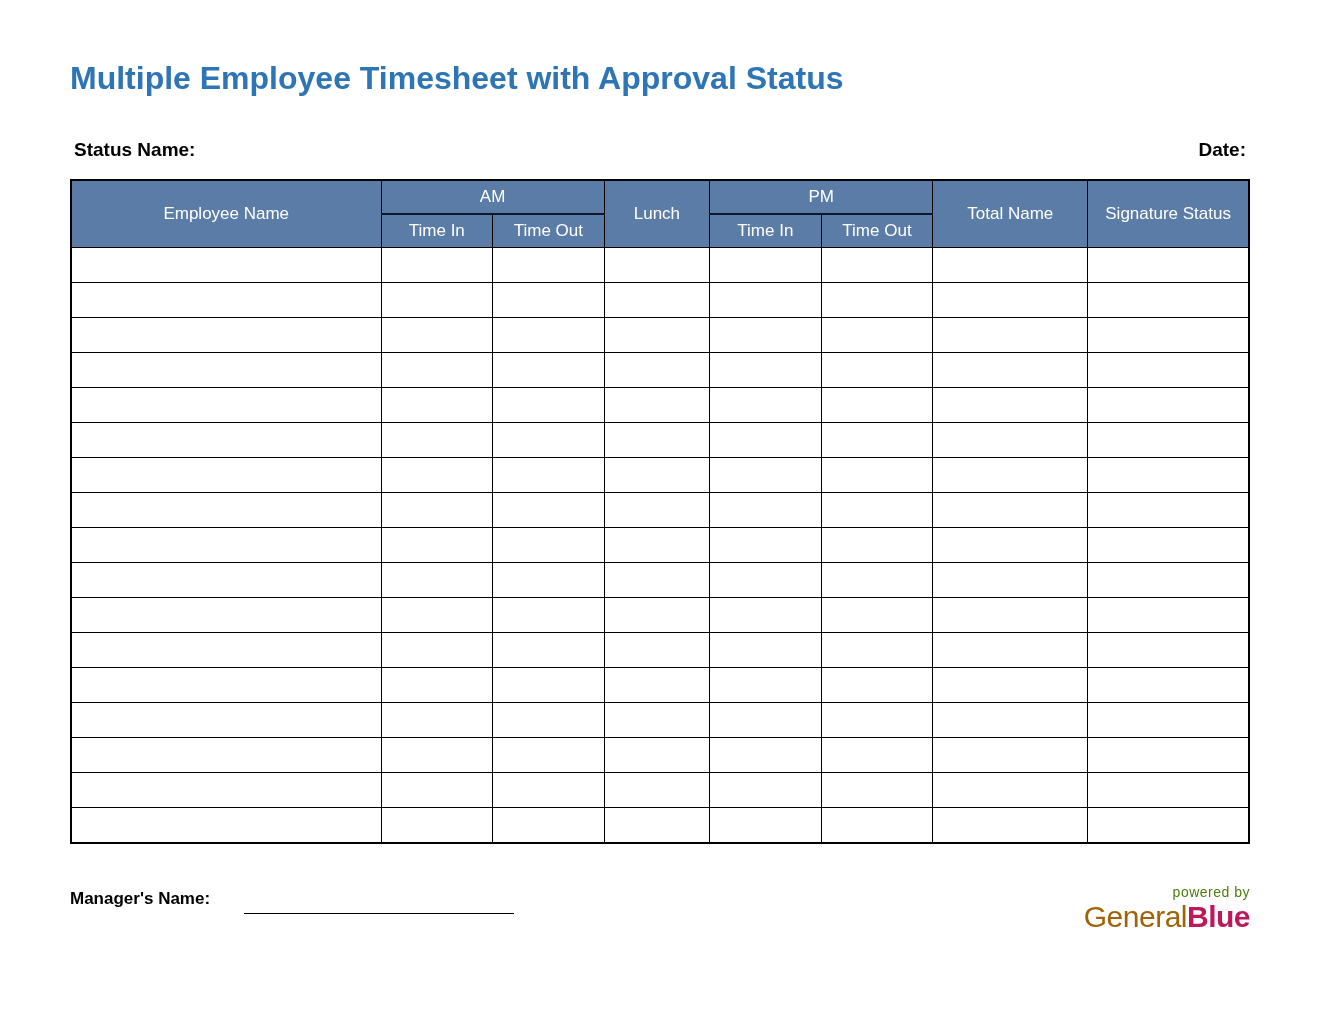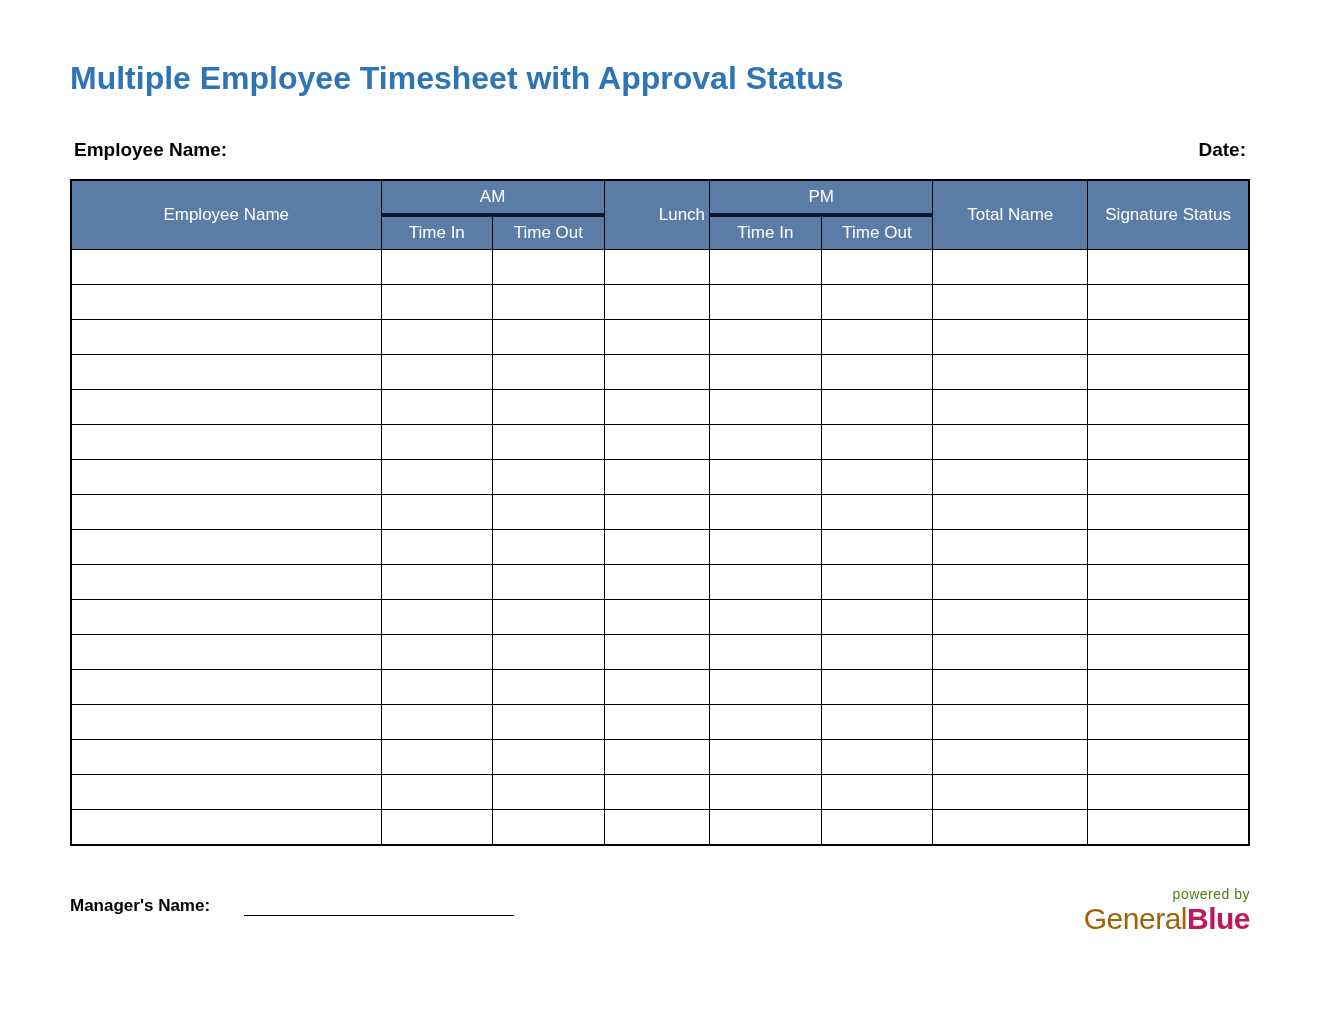--- a/index.html
+++ b/index.html
@@ -37,40 +37,40 @@
     th {
       background: #5b7ca6;
       color: #ffffff;
       font-weight: normal;
       font-size: 17px;
       padding: 6px 4px;
       border: 1px solid #000;
       text-align: center;
     }
     th.sub {
-      border-top: 4px solid #0f172a;
+      border-top: 2px solid #0f172a;
     }
     td {
       border: 1px solid #000;
       height: 35px;
     }
     .col-name { width: 25%; }
     .col-time { width: 9%; }
-    .col-lunch { width: 8.5%; text-align: right; }
+    .col-lunch { width: 8.5%; }
     .col-total { width: 12.5%; }
     .col-approval { width: 13%; }
     .footer {
       display: flex;
       align-items: flex-start;
       margin-top: 40px;
       gap: 30px;
     }
     .sig-block {
       display: flex;
-      align-items: flex-end;
+      align-items: center;
       gap: 34px;
     }
     .sig-label {
       font-weight: bold;
       font-size: 17px;
     }
     .sig-line {
       border-bottom: 1.5px solid #000;
       width: 270px;
       height: 30px;
@@ -92,21 +92,21 @@
     }
     .brand-general { color: #a16207; }
     .brand-blue { color: #be185d; font-weight: 700; }
   </style>
 </head>
 <body>
 
 <div class="title">Multiple Employee Timesheet with Approval Status</div>
 
 <div class="header-row">
-  <span>Employee Name:</span>
+  <span>Status Name:</span>
   <span>Date:</span>
 </div>
 
 <table>
   <thead>
     <tr>
       <th rowspan="2" class="col-name">Employee Name</th>
       <th colspan="2">AM</th>
       <th rowspan="2" class="col-lunch">Lunch</th>
       <th colspan="2">PM</th>

